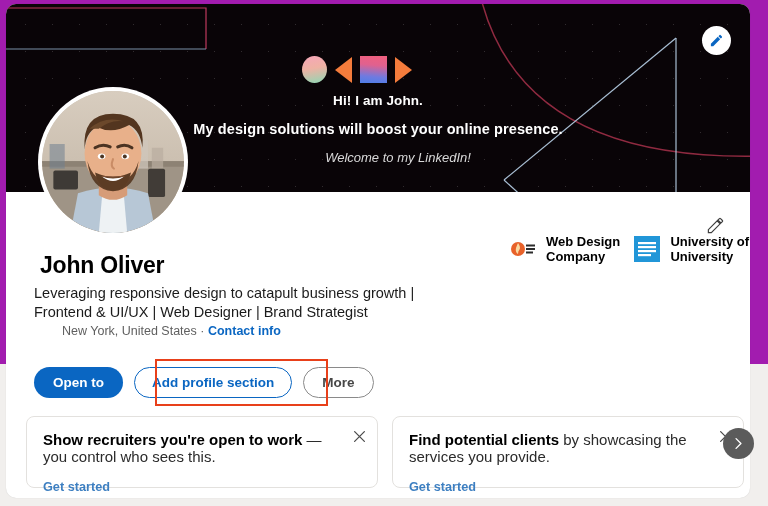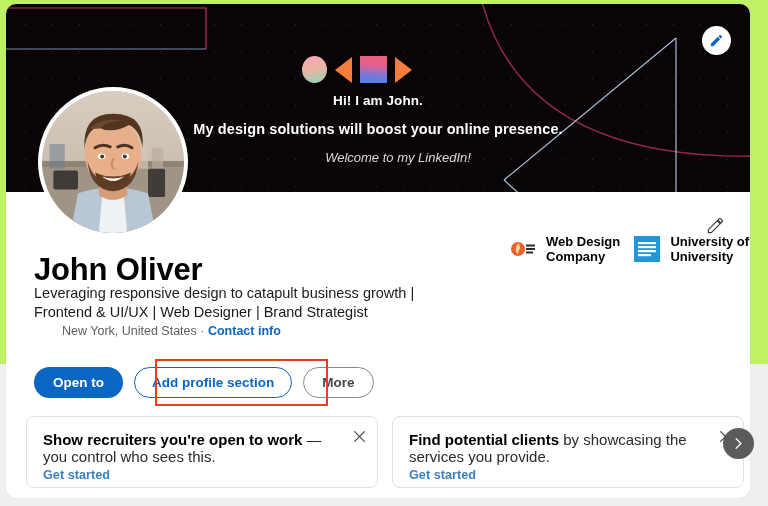--- a/index.html
+++ b/index.html
@@ -7,21 +7,21 @@
   html, body {
     width: 768px; height: 506px;
     background: #f1efed;
     font-family: "Liberation Sans", sans-serif;
     overflow: hidden;
   }
 
   .page {
     position: relative;
     width: 768px; height: 364px;
-    background: #bef264;
+    background: #a21caf;
   }
 
   
   .profile-card {
     position: absolute;
     left: 6px; top: 4px;
     width: 744px; height: 494px;
     background: #ffffff;
     border-radius: 10px;
     overflow: hidden;
@@ -123,22 +123,22 @@
   .info-edit {
     position: absolute;
     right: 22px; top: 20px;
     width: 26px; height: 26px;
     display: flex; align-items: center; justify-content: center;
     cursor: pointer;
   }
 
   .name {
     position: absolute;
-    left: 28px; top: 60px;
-    font-size: 31px; font-weight: 700; color: #000000;
+    left: 34px; top: 60px;
+    font-size: 23px; font-weight: 700; color: #000000;
     letter-spacing: -.2px;
   }
   .headline {
     position: absolute;
     left: 28px; top: 92px;
     width: 430px;
     font-size: 14.5px; line-height: 19px;
     color: #1b1b1b;
   }
   .location {
@@ -221,21 +221,21 @@
     background: #ffffff;
     border: 1px solid #e3e1de;
     border-radius: 8px;
     padding: 14px 34px 10px 16px;
   }
   .promo-text {
     font-size: 15px; line-height: 17px; color: #2b2b2b;
   }
   .promo-text b { font-weight: 700; color: #000; }
   .promo-link {
-    margin-top: 3px;
+    margin-top: 15px;
     font-size: 12.7px; font-weight: 700; color: #3d7fc1;
     cursor: pointer; display: inline-block;
   }
   .promo-close {
     position: absolute;
     right: 10px; top: 11px;
     width: 16px; height: 16px;
     cursor: pointer;
     display: flex; align-items: center; justify-content: center;
     color: #4c4c4c;

